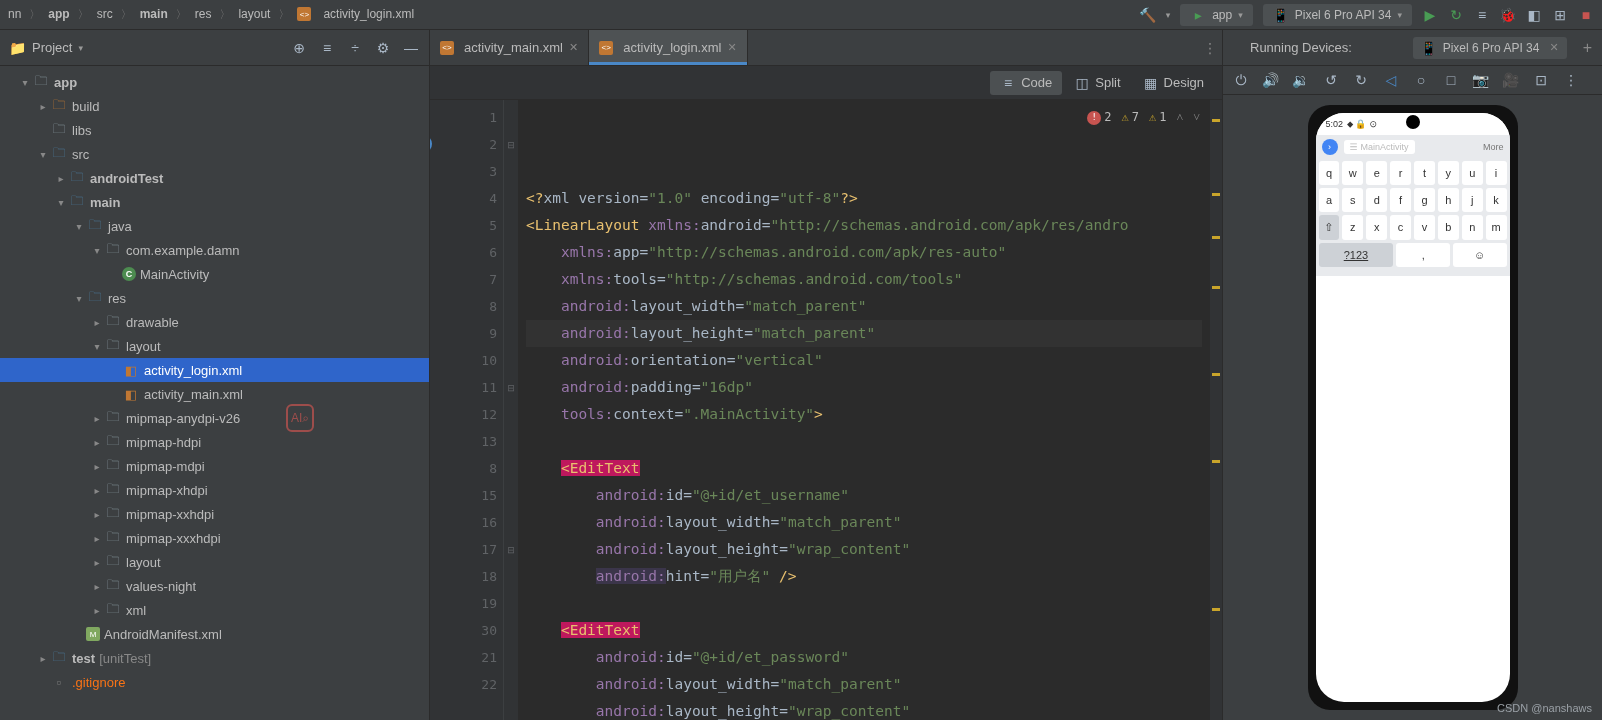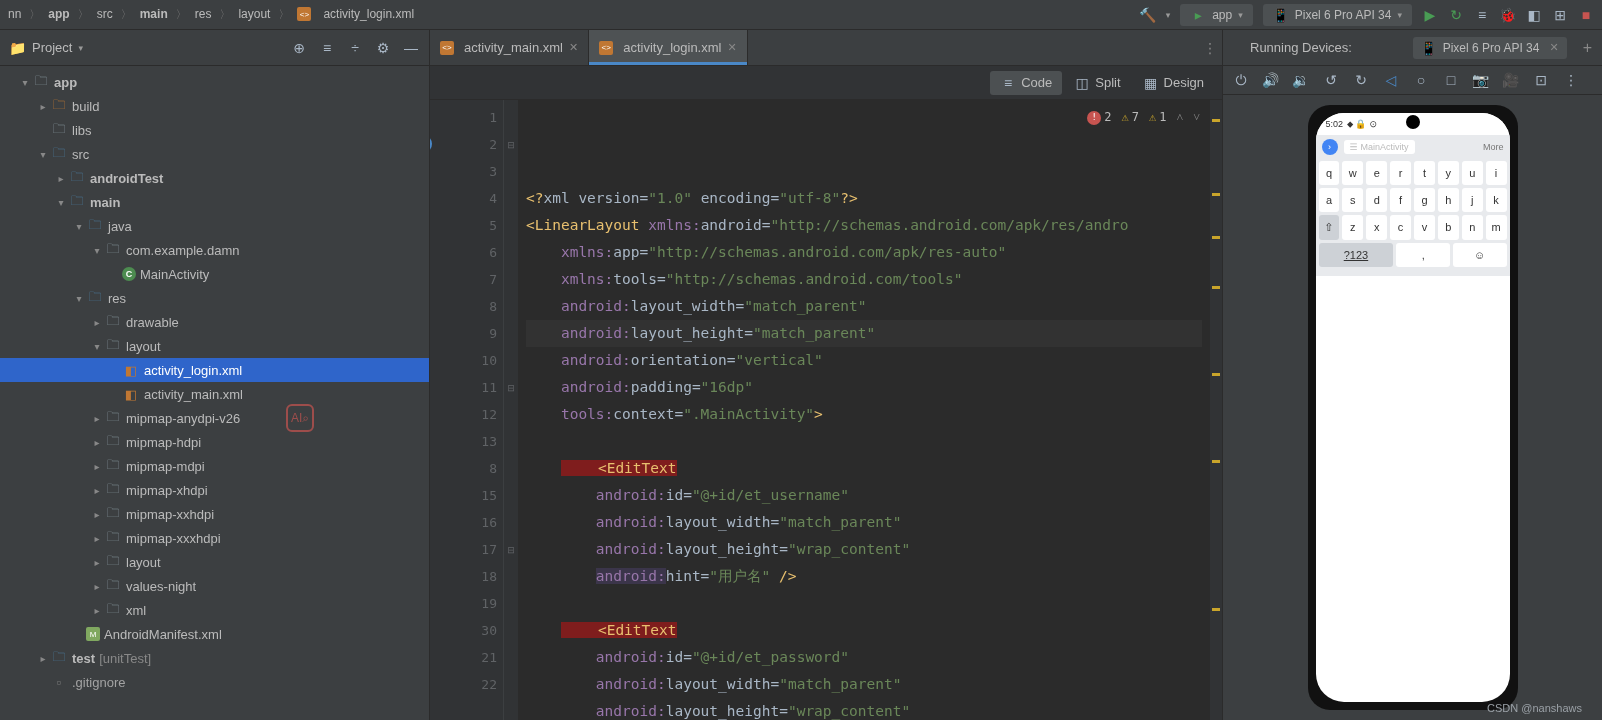--- a/index.html
+++ b/index.html
@@ -53,21 +53,21 @@
 .tree-indent { display: inline-block; }
 .tree-arrow { width: 14px; text-align: center; font-size: 10px; color: #888; }
 .tree-icon { width: 18px; height: 18px; display: inline-flex; align-items: center; justify-content: center; margin-right: 4px; }
 .folder { color: #87939a; }
 .folder.module { color: #87939a; }
 .folder.src { color: #4a7a9c; }
 .file-xml { color: #c07733; }
 .file-c { background: #4d8c50; color: #fff; border-radius: 50%; width: 14px; height: 14px; font-size: 9px; font-weight: bold; }
 .tree-label { font-size: 13px; }
 .tree-label.bold { font-weight: 600; }
-.tree-label.gray { color: #a3a3a3; }
+.tree-label.gray { color: #f97316; }
 .manifest-icon { width: 14px; height: 14px; background: #80a860; border-radius: 2px; font-size: 8px; color: #fff; display: inline-flex; align-items: center; justify-content: center; }
 
 
 .editor-area { flex: 1; display: flex; flex-direction: column; background: #2b2b2b; }
 .tab-bar { display: flex; align-items: center; height: 36px; background: #3c3f41; border-bottom: 1px solid #2b2b2b; }
 .editor-tab { display: flex; align-items: center; gap: 6px; padding: 0 10px; height: 100%; border-right: 1px solid #2b2b2b; position: relative; }
 .editor-tab.active { background: #4e5254; }
 .editor-tab.active::after { content: ""; position: absolute; left: 0; right: 0; bottom: 0; height: 3px; background: #4a88c7; }
 .tab-close { color: #888; font-size: 11px; }
 .tab-more { margin-left: auto; padding: 0 12px; color: #888; }
@@ -83,21 +83,21 @@
 .gutter-mark.c { background: #4a88c7; color: #fff; font-weight: bold; }
 .gutter-mark.bulb { color: #f0a732; font-size: 14px; background: none; }
 
 .fold-col { width: 14px; background: #313335; padding: 4px 0; }
 .fold-mark { height: 27px; display: flex; align-items: center; justify-content: center; color: #606366; font-size: 9px; }
 
 .code { flex: 1; font-family: "Consolas", monospace; font-size: 14.5px; line-height: 27px; padding: 4px 8px; overflow: hidden; white-space: pre; position: relative; }
 .code-line { height: 27px; }
 .code-line.hl { background: #323232; }
 .k-tag { color: #e8c06f; }
-.k-tag.hl { background: #7f1d1d; padding-left: 37px; }
+.k-tag.hl { background: #be185d; }
 .k-ns { color: #9876aa; }
 .k-ns.hl { background: #3b354a; }
 .k-attr { color: #a9b7c6; }
 .k-eq { color: #a9b7c6; }
 .k-str { color: #6a8759; }
 
 .code-status { position: absolute; top: 4px; right: 10px; display: flex; gap: 10px; align-items: center; font-size: 12px; }
 .status-badge { display: flex; align-items: center; gap: 3px; }
 .status-circle { width: 14px; height: 14px; border-radius: 50%; display: inline-flex; align-items: center; justify-content: center; font-size: 9px; color: #fff; }
 .sc-red { background: #c75450; }
@@ -130,21 +130,21 @@
 .phone-btn { background: #6a4fb8; color: #fff; border: none; border-radius: 12px; padding: 5px; font-size: 10px; }
 .phone-kbd-bar { background: #e8eaed; padding: 4px 6px; display: flex; align-items: center; gap: 6px; font-size: 9px; }
 .kbd-chip { background: #fff; border-radius: 3px; padding: 2px 6px; font-size: 9px; display: inline-flex; align-items: center; gap: 3px; }
 .kbd-arrow { width: 16px; height: 16px; background: #4285f4; border-radius: 50%; color: #fff; display: inline-flex; align-items: center; justify-content: center; font-size: 9px; }
 .phone-kbd { background: #e8eaed; padding: 2px 3px 6px 3px; }
 .kbd-row { display: flex; gap: 3px; margin-bottom: 3px; justify-content: center; }
 .kbd-key { flex: 1; background: #fff; border-radius: 3px; text-align: center; padding: 6px 0; font-size: 11px; color: #333; min-width: 0; }
 .kbd-key.wide { flex: 1.4; background: #cdd1d6; text-decoration: underline; }
 .kbd-key.shift { background: #cdd1d6; }
 
-.watermark { position: absolute; bottom: 6px; right: 20px; font-size: 11px; color: #9aa0a6; }
+.watermark { position: absolute; bottom: 6px; right: 10px; font-size: 11px; color: #9aa0a6; }
 .overlay-ai { position: absolute; left: 286px; top: 404px; width: 28px; height: 28px; border: 2px solid #c75450; border-radius: 6px; display: flex; align-items: center; justify-content: center; color: #c75450; font-size: 12px; opacity: 0.7; }
 </style>
 </head>
 <body>
 
 <div class="top-bar">
   <div class="breadcrumbs" id="breadcrumbs">
       <span class="crumb">nn</span>
       <span class="crumb-sep">〉</span>
       <span class="crumb crumb-bold">app</span>

